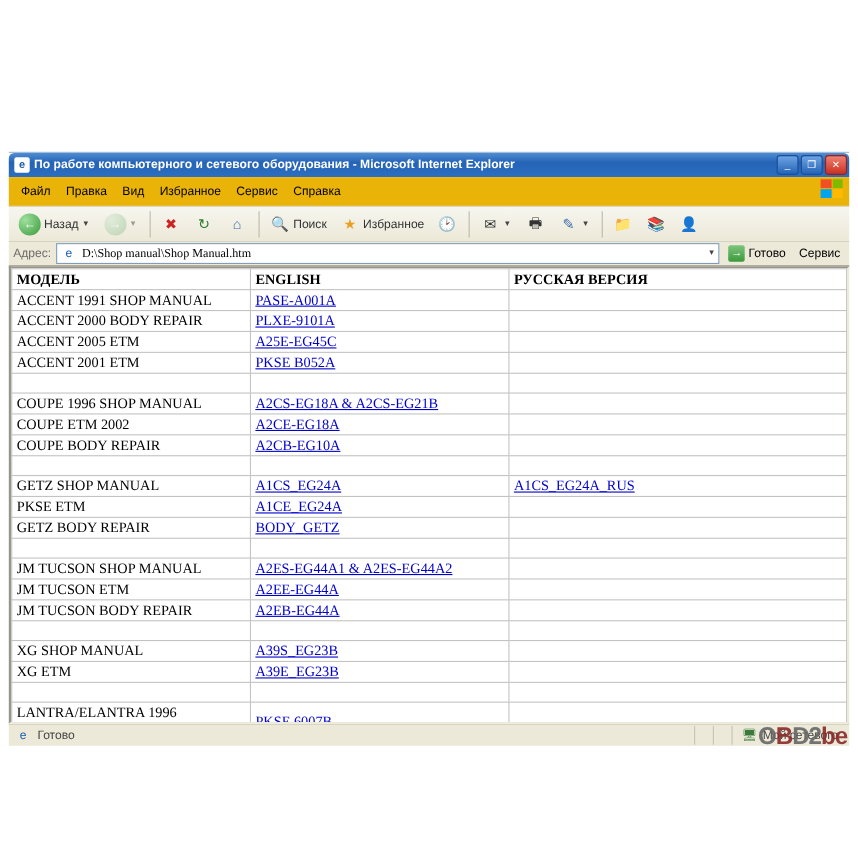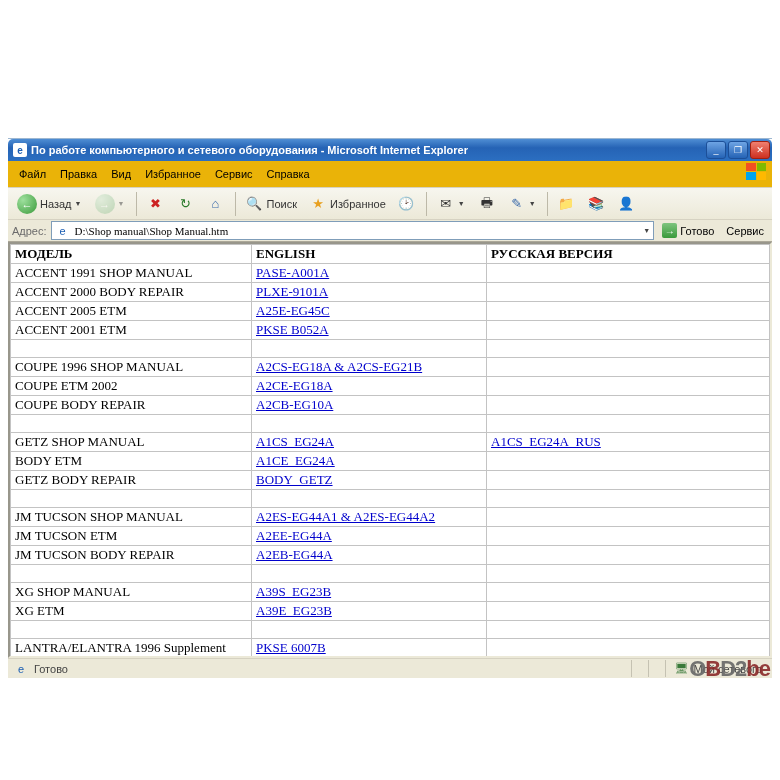--- a/index.html
+++ b/index.html
@@ -110,21 +110,21 @@
   .doc-table {
     border-collapse: collapse; width: 100%; font-family: "Times New Roman", serif;
     font-size: 13px;
   }
   .doc-table td, .doc-table th {
     border: 1px solid #c3c3c3; padding: 1px 4px; text-align: left;
     height: 18px; vertical-align: middle;
   }
   .doc-table th { font-size: 13px; font-weight: bold; }
   .doc-table a { color: #0000cc; text-decoration: underline; cursor: pointer; }
-  .col1 { width: 241px; margin-top: 24px; }
+  .col1 { width: 217px; margin-top: 24px; }
   .col2 { width: 235px; font-family: Liberation Serif, serif; }
   .statusbar {
     height: 20px; background: #ece9d8;
     border-top: 1px solid #d6d2c2;
     display: flex; align-items: center; font-size: 11px; color: #444;
     padding: 0 4px;
   }
   .statusbar .left { flex: 1; display: flex; align-items: center; gap: 4px; }
   .statusbar .right { display: flex; align-items: center; gap: 4px; }
   .status-panel { border-left: 1px solid #c5c2b2; padding: 0 6px; height: 17px; display: flex; align-items: center; }
@@ -290,21 +290,21 @@
               <td></td>
               <td></td>
               <td></td>
             </tr>
             <tr>
               <td>GETZ SHOP MANUAL</td>
               <td><a>A1CS_EG24A</a></td>
               <td><a>A1CS_EG24A_RUS</a></td>
             </tr>
             <tr>
-              <td>BODY ETM</td>
+              <td>PKSE ETM</td>
               <td><a>A1CE_EG24A</a></td>
               <td></td>
             </tr>
             <tr>
               <td>GETZ BODY REPAIR</td>
               <td><a>BODY_GETZ</a></td>
               <td></td>
             </tr>
             <tr>
               <td></td>

